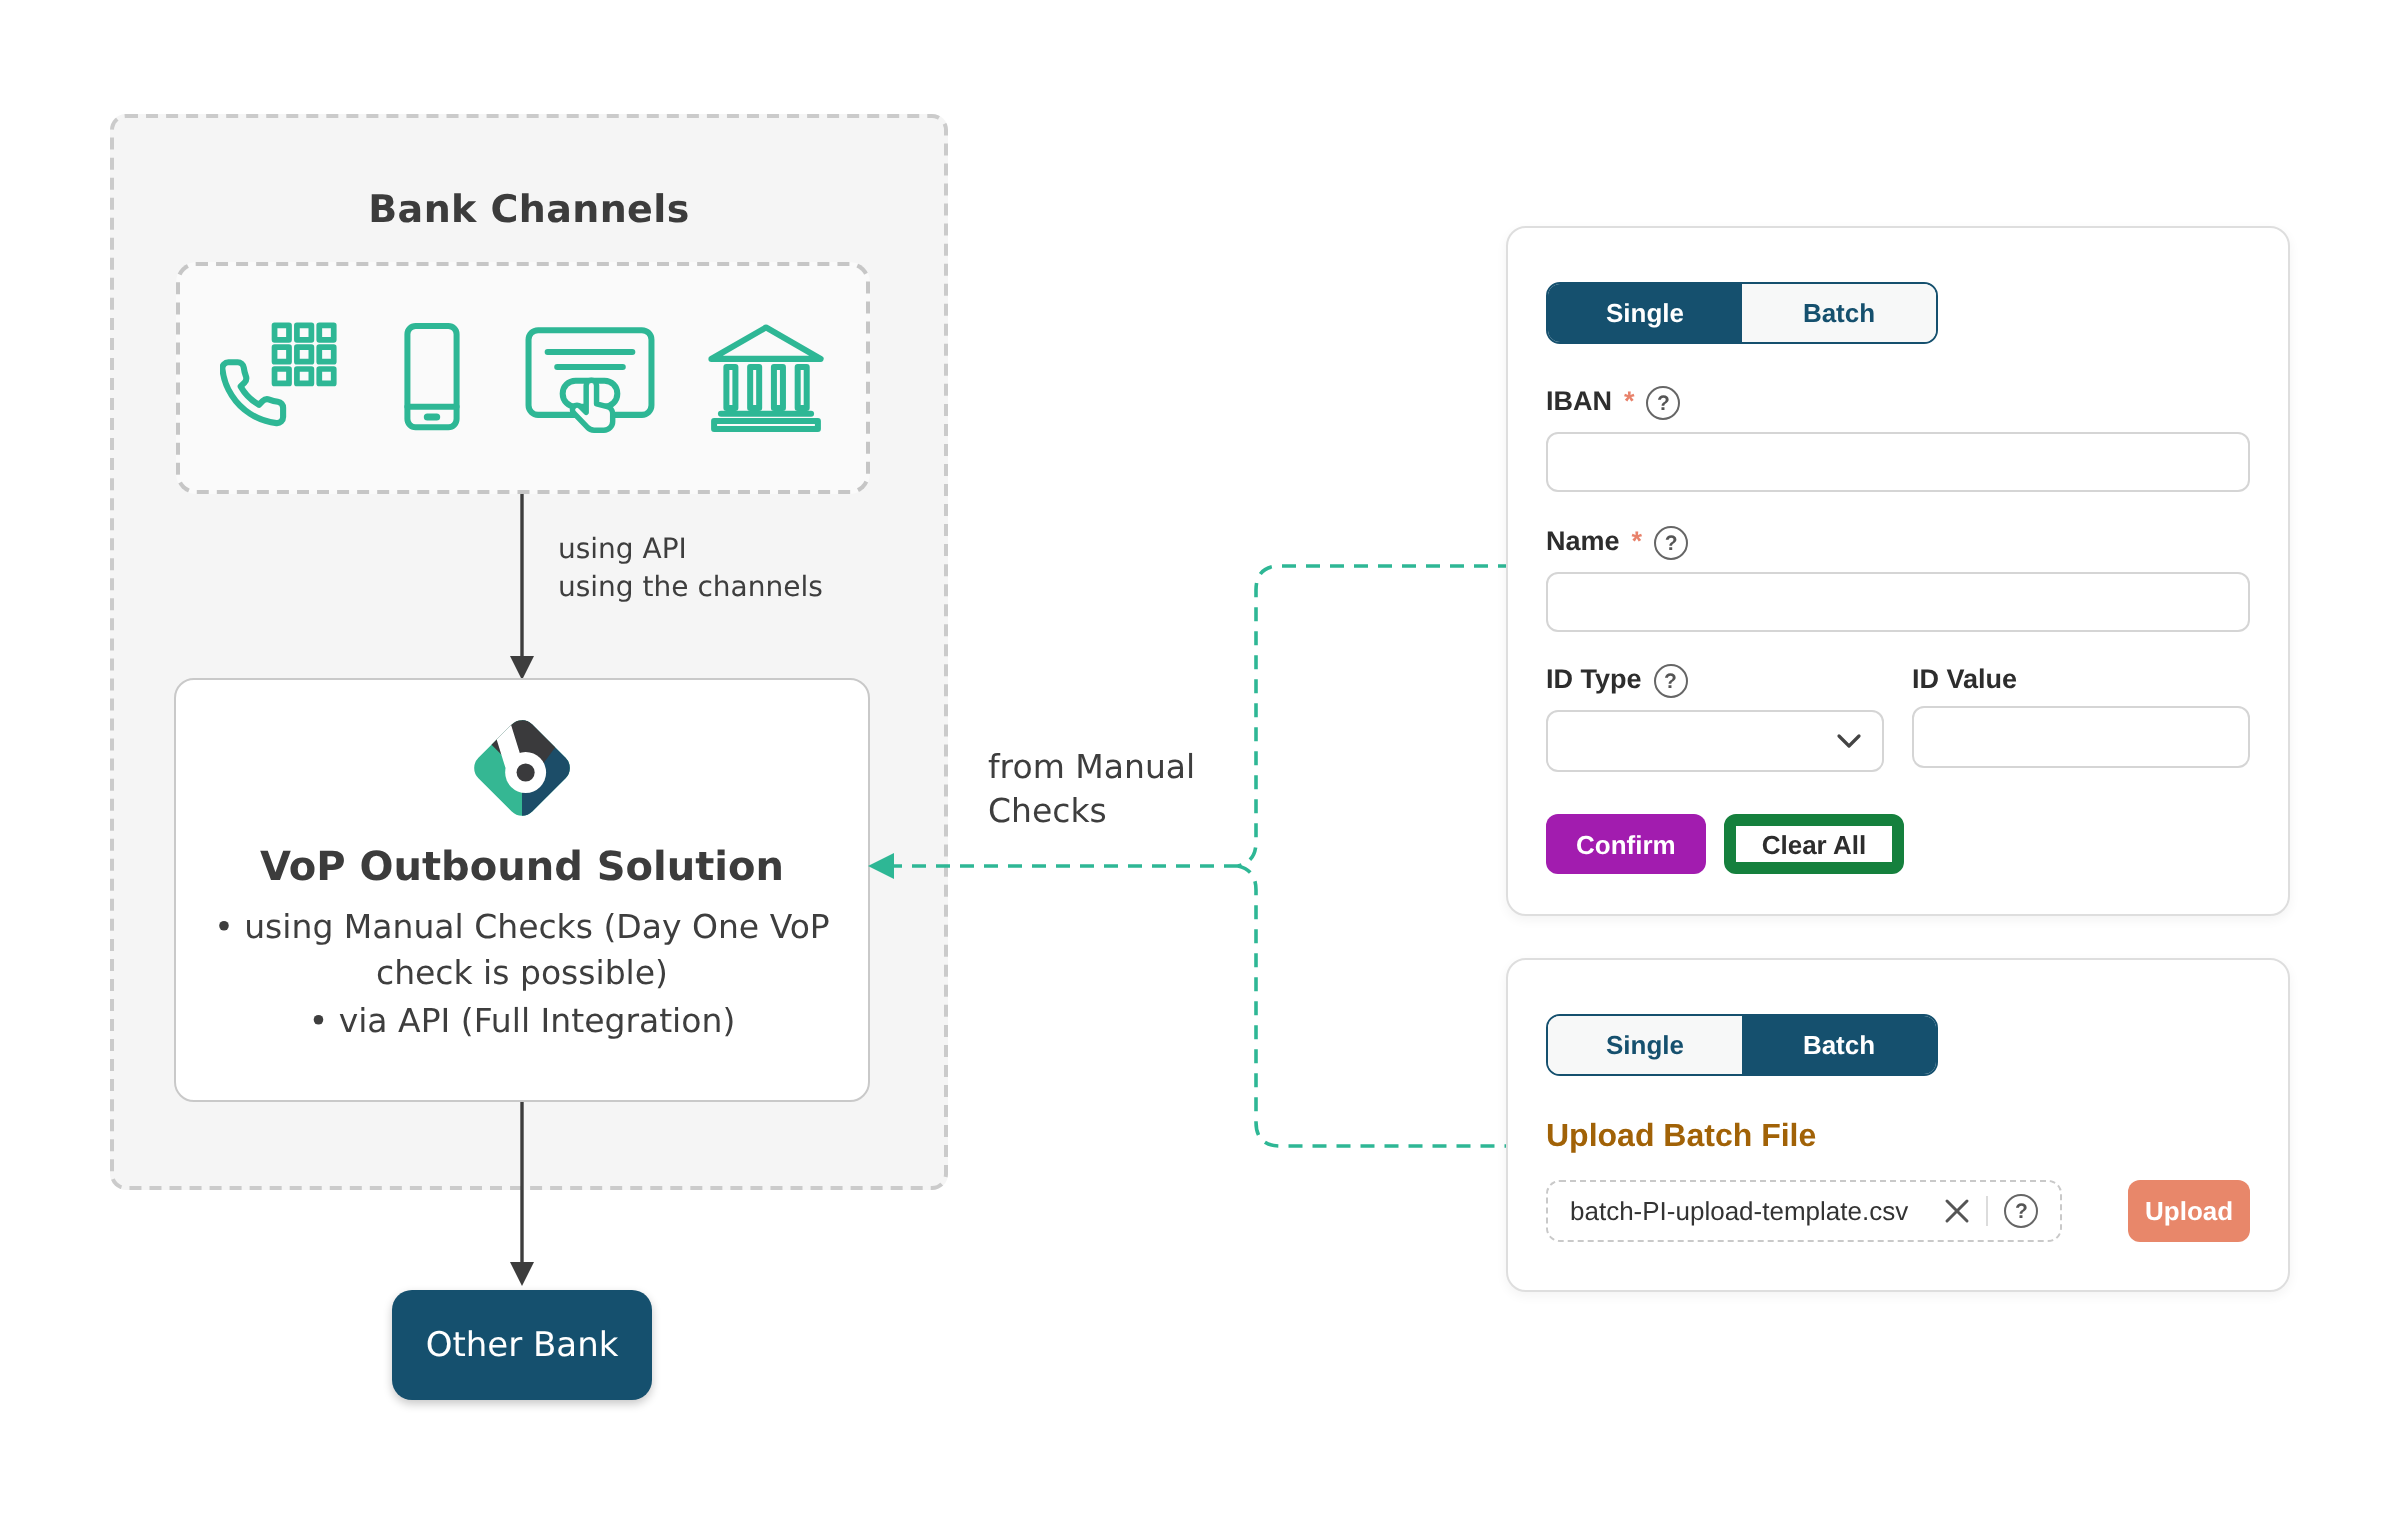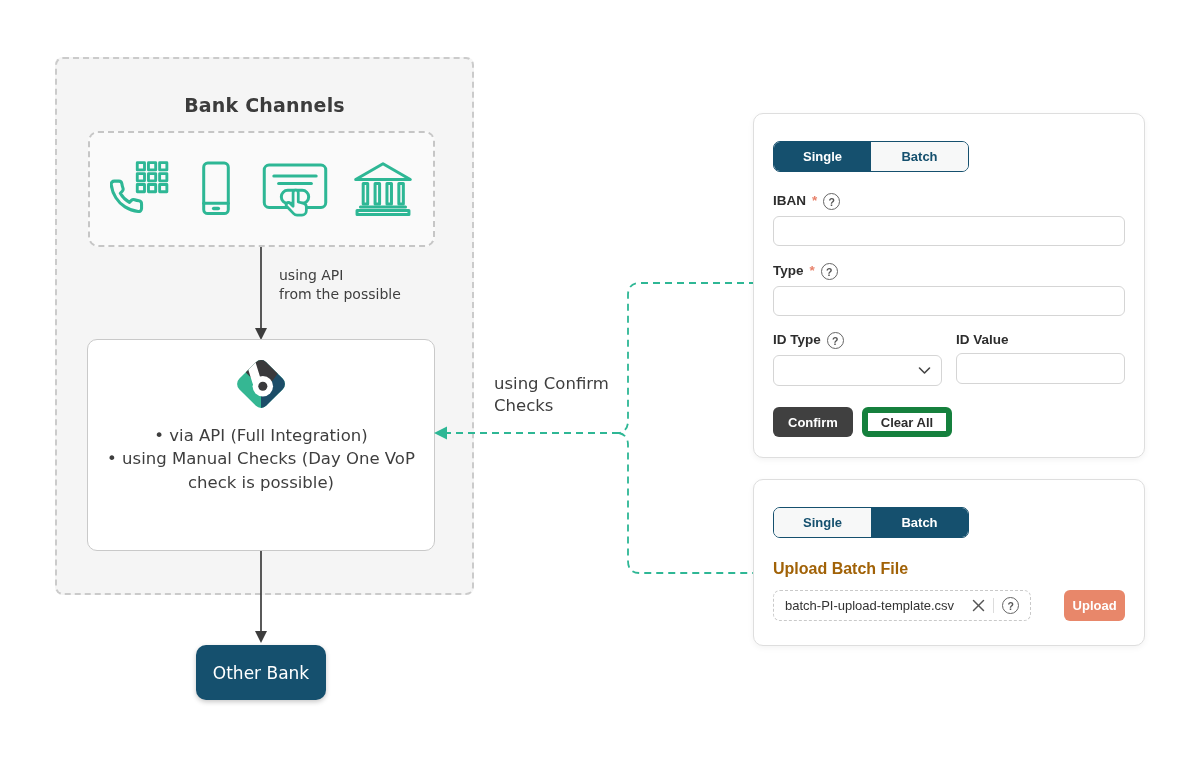--- a/index.html
+++ b/index.html
@@ -82,21 +82,21 @@
   }
   .mt21{margin-top:21px;} .mt17{margin-top:17px;} .mt16{margin-top:16px;} .mt6{margin-top:6px;}
   .two-col { display:flex; gap:14px; }
   .col { width:170px; }
   .select-box {
     height:31px; border:1px solid #d5d5d5; border-radius:6px; background:#fff;
     display:flex; align-items:center; justify-content:flex-end; padding-right:10px; cursor:pointer;
   }
   .btn-row { display:flex; gap:9px; margin-top:21px; }
   .btn-primary {
-    height:30px; padding:0 15px; background:#404040; color:#fff; border:none;
+    height:30px; padding:0 15px; background:#a21caf; color:#fff; border:none;
     border-radius:6px; font-size:13px; font-weight:700; font-family:"Liberation Sans",sans-serif; cursor:pointer;
   }
   .btn-secondary {
     height:30px; padding:0 13px; background:#fff; color:#2d2d2d; border:6px solid #15803d;
     border-radius:6px; font-size:13px; font-weight:700; font-family:"Liberation Sans",sans-serif; cursor:pointer;
   }
   .upload-heading { margin-top:22px; font-size:16px; font-weight:700; color:#a16207; }
   .upload-row { display:flex; align-items:center; margin-top:12px;gap:24px; }
   .file-chip {
     width:278px; height:31px; border:1.6px dashed #c9c9c9; border-radius:7px;
@@ -167,42 +167,43 @@
       </g>
     </svg>
   </div>
 
   <svg class="arrow-svg" style="left:250px; top:247px;" width="22" height="95">
     <line x1="11" y1="0" x2="11" y2="83" stroke="#3d3d3d" stroke-width="1.7"></line>
     <polygon points="11,93 5,81 17,81" fill="#3d3d3d"></polygon>
   </svg>
   <div class="api-label">
     <div>using API</div>
-    <div>from the possible</div>
+    <div>using the channels</div>
   </div>
 
   <div class="vop-box">
     <svg class="vop-logo" width="58" height="58" viewBox="0 0 64 64">
       <defs>
         <clipPath id="dmd">
             <rect x="11" y="11" width="42" height="42" rx="8" transform="rotate(45 32 32)"></rect>
           </clipPath>
       </defs>
       <g clip-path="url(#dmd)">
         <rect x="0" y="0" width="64" height="64" fill="#35b793"></rect>
         <polygon points="32,-2 66,32 32,66" fill="#1c4d68"></polygon>
         <polygon points="32,-4 53,17 36,40 12,16" fill="#3a3a3c"></polygon>
         <line x1="21" y1="9" x2="27.5" y2="30" stroke="#ffffff" stroke-width="10" stroke-linecap="round"></line>
         <circle cx="34" cy="34.5" r="11.3" fill="#ffffff"></circle>
         <circle cx="34" cy="34.5" r="5" fill="#3a3a3c"></circle>
       </g>
     </svg>
+    <div class="vop-title">VoP Outbound Solution</div>
     <div class="vop-bullets">
+      <div class="vop-bullet">using Manual Checks (Day One VoP check is possible)</div>
       <div class="vop-bullet">via API (Full Integration)</div>
-      <div class="vop-bullet">using Manual Checks (Day One VoP check is possible)</div>
     </div>
   </div>
 
   <svg class="arrow-svg" style="left:250px; top:551px;" width="22" height="95">
     <line x1="11" y1="0" x2="11" y2="82" stroke="#3d3d3d" stroke-width="1.7"></line>
     <polygon points="11,92 5,80 17,80" fill="#3d3d3d"></polygon>
   </svg>
 
   <div class="other-bank">
     <span>Other Bank</span>
@@ -210,39 +211,39 @@
 
   <svg class="arrow-svg" style="left:430px; top:268px;" width="332" height="312">
     <g fill="none" stroke="#2eb795" stroke-width="1.8" stroke-dasharray="7 5">
       <path d="M 326 15 L 210 15 Q 198 15 198 27 L 198 153 Q 198 163 189 165"></path>
       <path d="M 189 165 Q 198 167 198 177 L 198 293 Q 198 305 210 305 L 326 305"></path>
       <path d="M 189 165 L 16 165"></path>
     </g>
     <polygon points="4,165 17,158.5 17,171.5" fill="#2eb795"></polygon>
   </svg>
   <div class="manual-label">
-    <div>using Confirm</div>
+    <div>from Manual</div>
     <div>Checks</div>
   </div>
 
   <div class="panel panel-single">
     <div class="tab-group">
       <div class="tab active">Single</div>
       <div class="tab">Batch</div>
     </div>
 
     <div class="field-label mt21">
       <span>IBAN</span>
       <span class="req">*</span>
       <span class="help">?</span>
     </div>
     <input class="text-input mt6" type="text" value="" style="">
 
     <div class="field-label mt17">
-      <span>Type</span>
+      <span>Name</span>
       <span class="req">*</span>
       <span class="help">?</span>
     </div>
     <input class="text-input mt6" type="text" value="" style="">
 
     <div class="two-col mt16">
       <div class="col">
         <div class="field-label">
           <span>ID Type</span>
           <span class="help">?</span>

